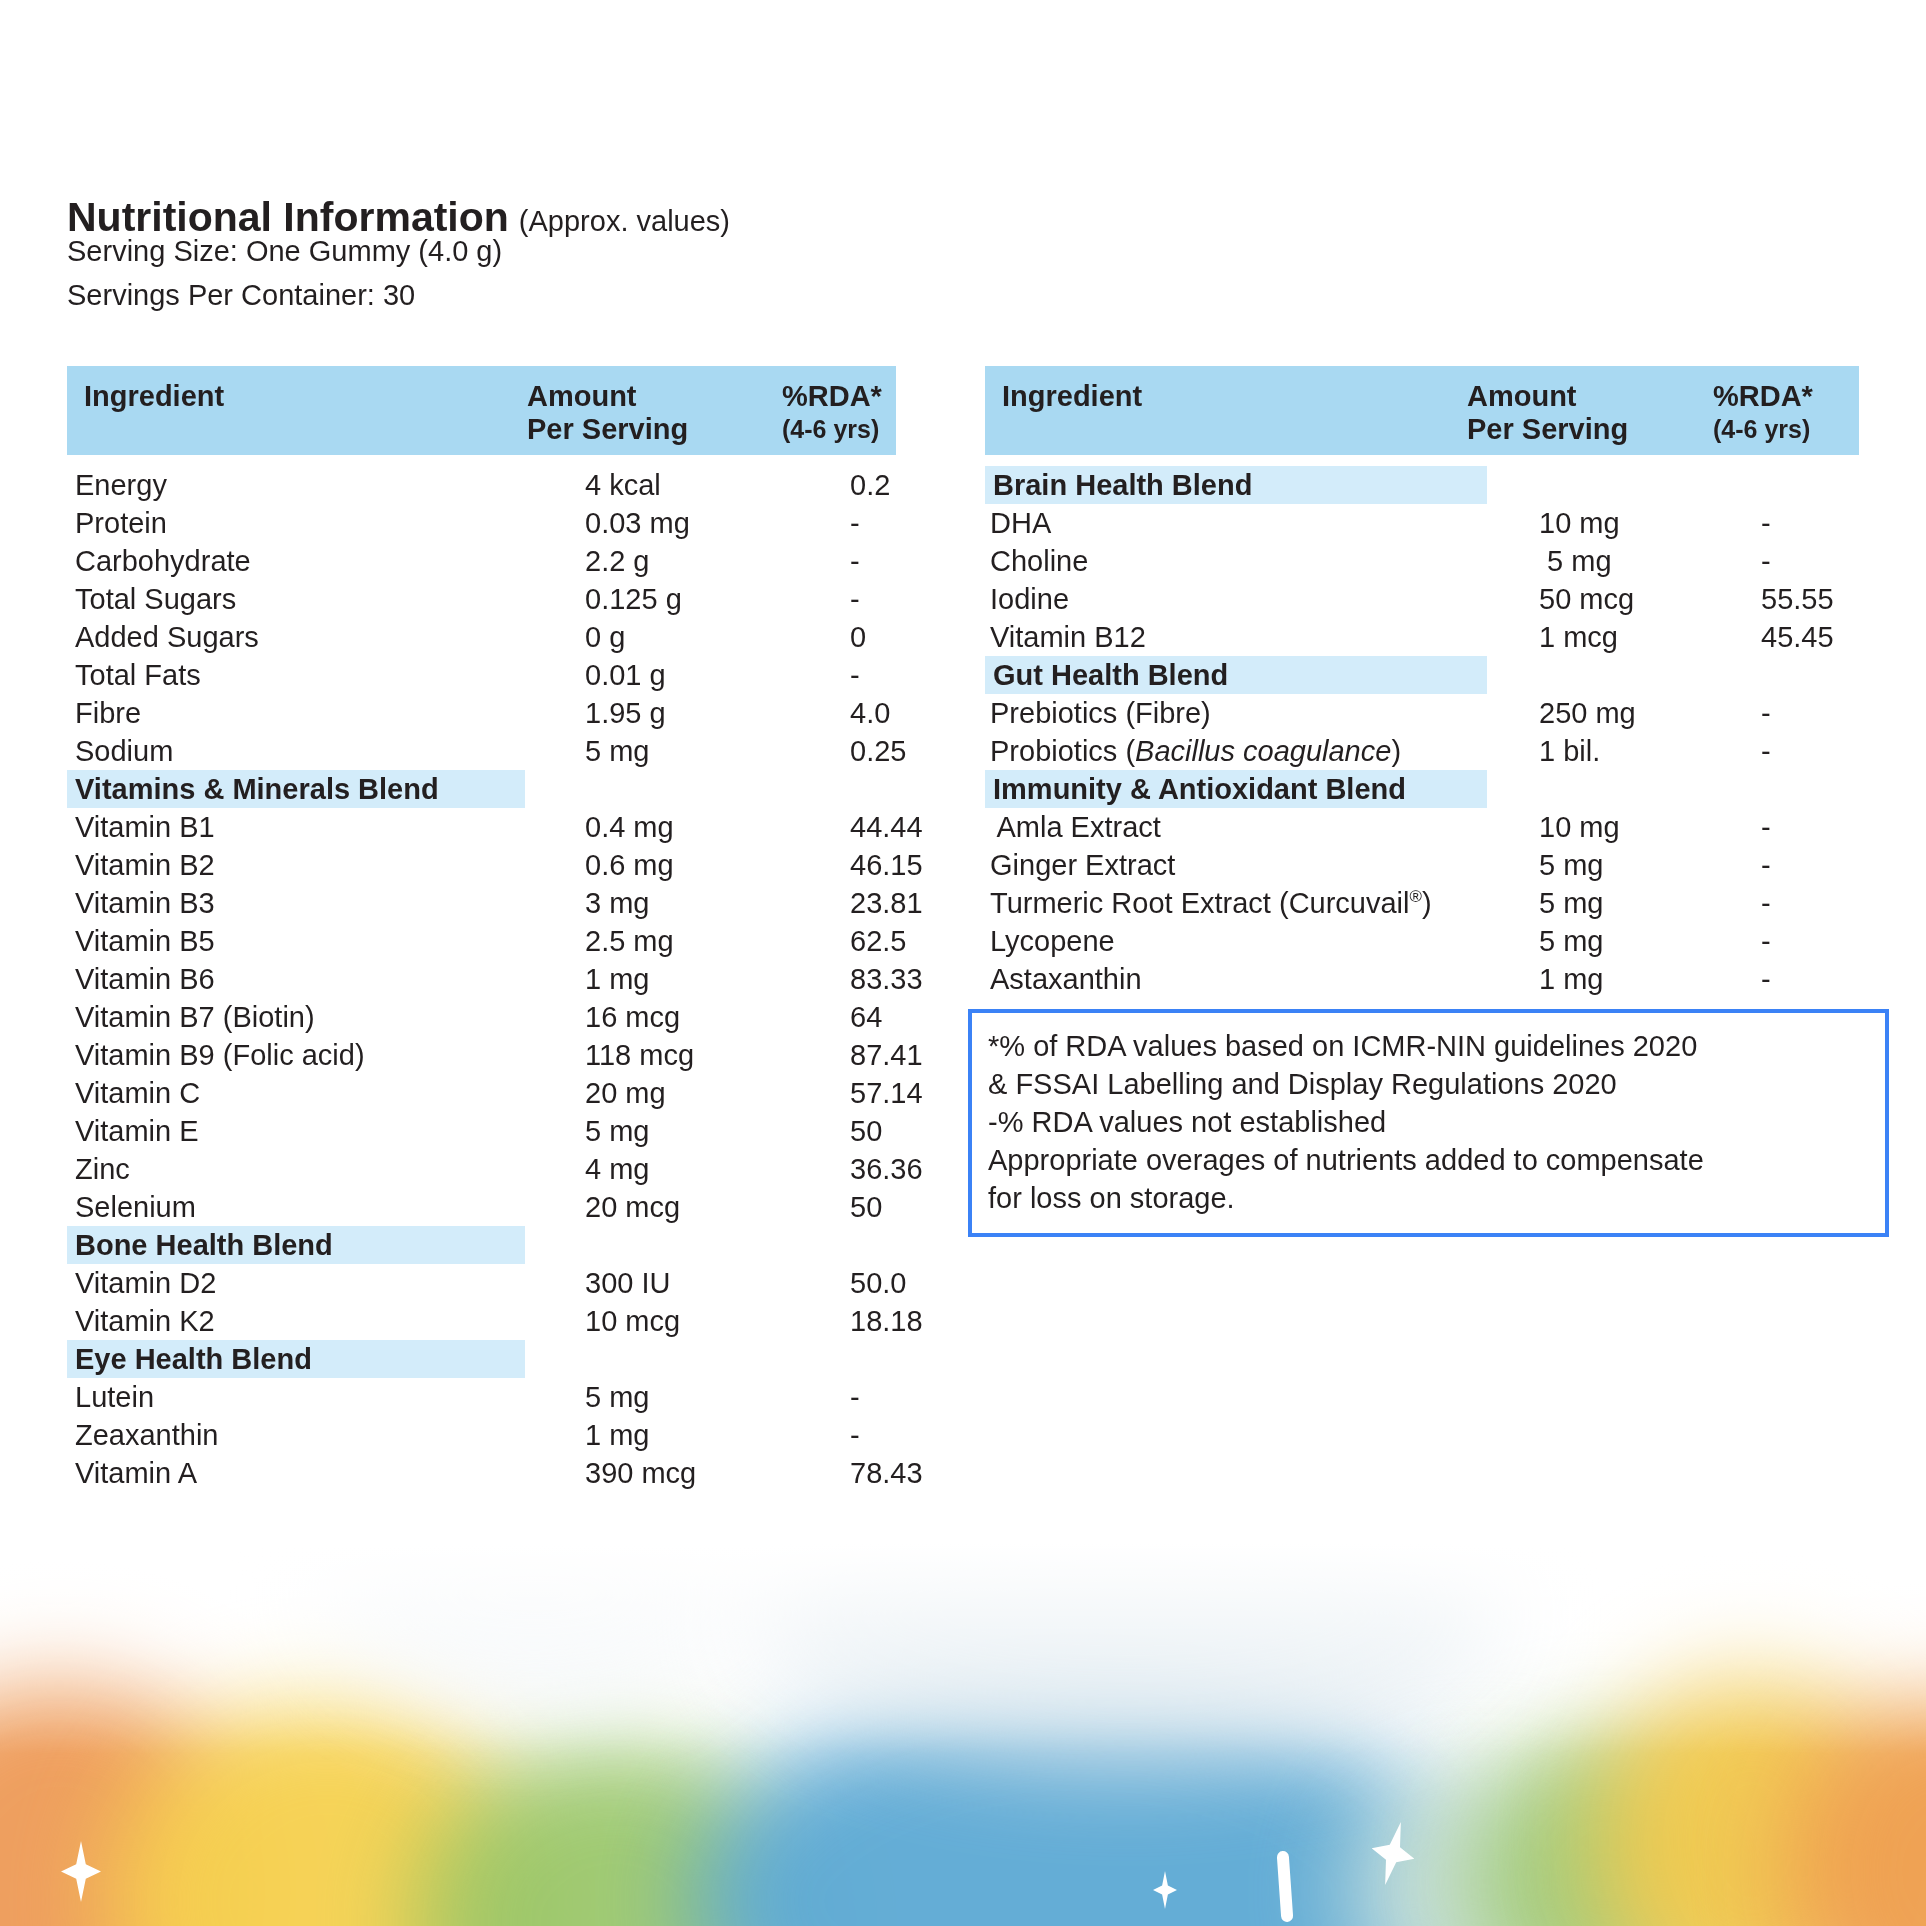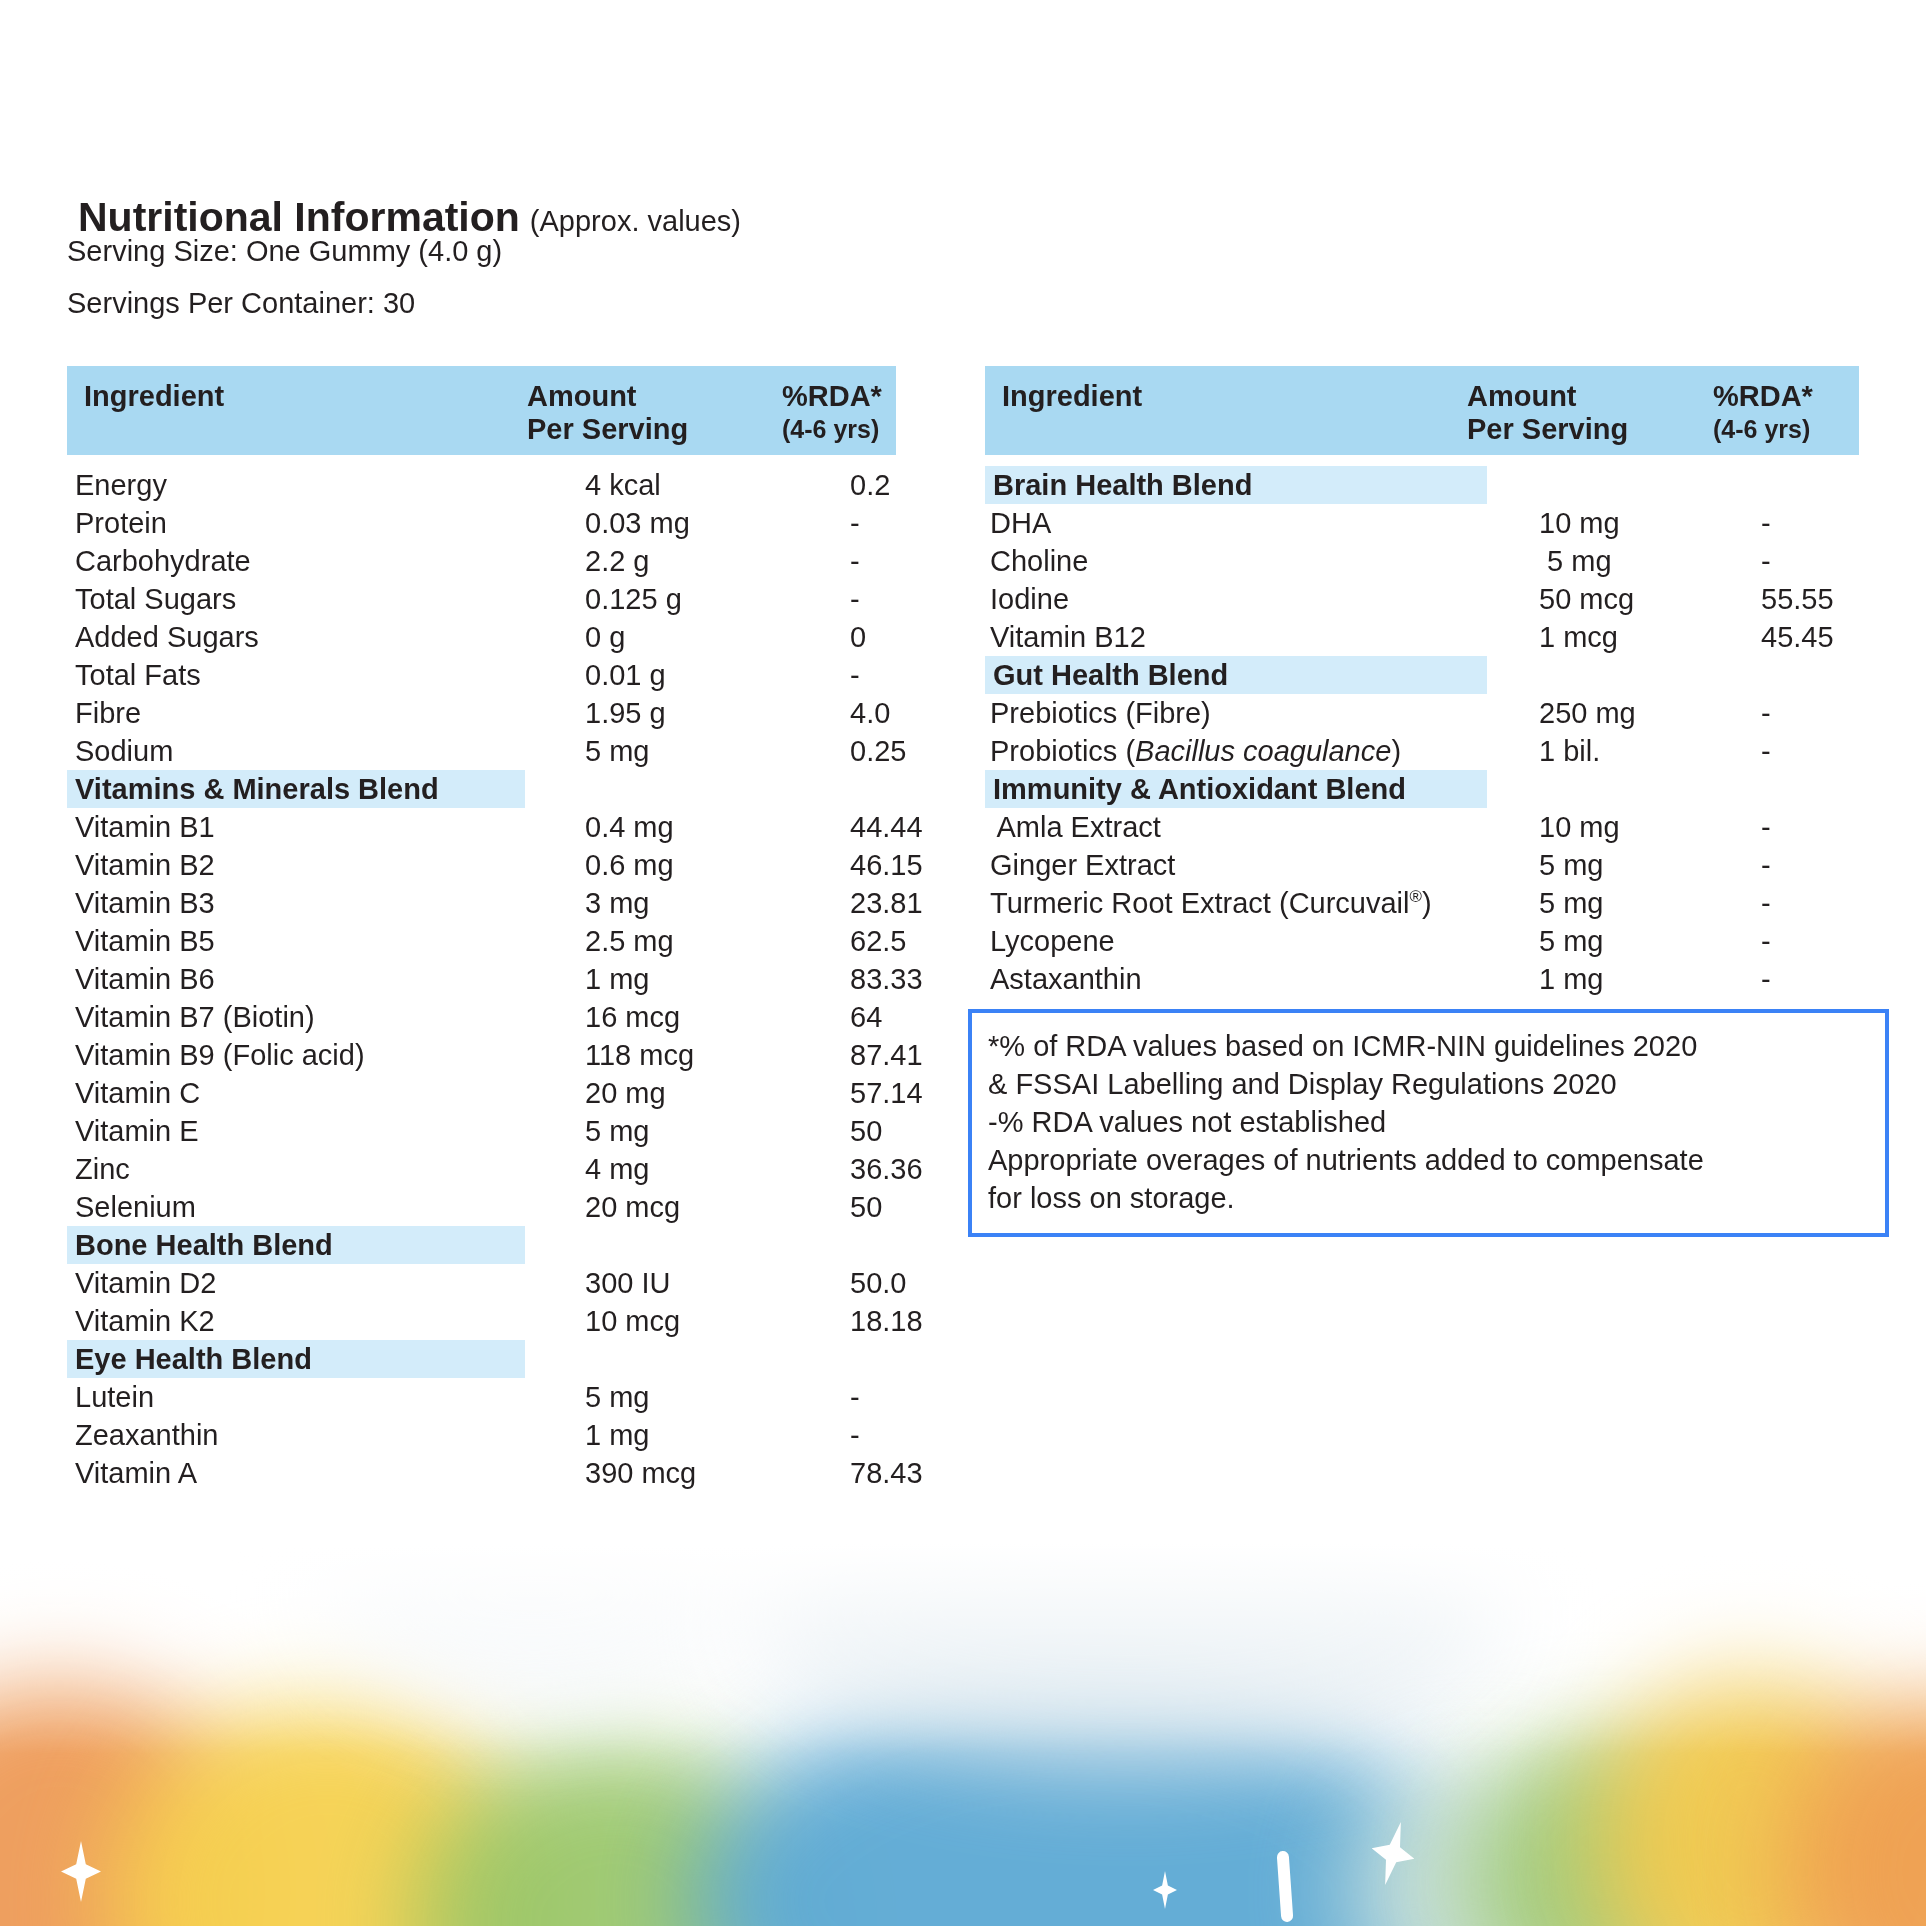--- a/index.html
+++ b/index.html
@@ -1,24 +1,24 @@
 <!DOCTYPE html>
 <html><head>
 <meta charset="utf-8">
 <style>
   html,body{margin:0;padding:0;background:#ffffff;}
   .page{position:relative;width:1927px;height:1927px;background:#ffffff;overflow:hidden;
         font-family:"Liberation Sans", sans-serif;color:#231f20;}
 
   
   .title-wrap{position:absolute;left:67px;top:194px;white-space:nowrap;}
-  .title-main{font-size:41px;font-weight:bold;letter-spacing:0;margin-left:11px;}
+  .title-main{font-size:41px;font-weight:bold;letter-spacing:0;}
   .title-suffix{font-size:29px;font-weight:normal;margin-left:10px;}
   .serving-line1{position:absolute;left:67px;top:235px;font-size:29px;}
-  .serving-line2{position:absolute;left:67px;top:287px;font-size:29px;}
+  .serving-line2{position:absolute;left:67px;top:279px;font-size:29px;}
 
   
   .ntable{position:absolute;top:366px;}
   .table-left{left:67px;width:829px;--c1:494px;--c2:241px;--bandw:458px;}
   .table-right{left:985px;width:874px;--c1:530px;--c2:198px;--bandw:502px;}
 
   .thead{display:grid;grid-template-columns:var(--c1) var(--c2) 1fr;
          background:#a9d9f2;height:89px;align-items:start;}
   .thead .hc{padding-top:14px;font-weight:bold;font-size:29px;line-height:33px;}
   .thead .hc.ing{padding-left:17px;}

